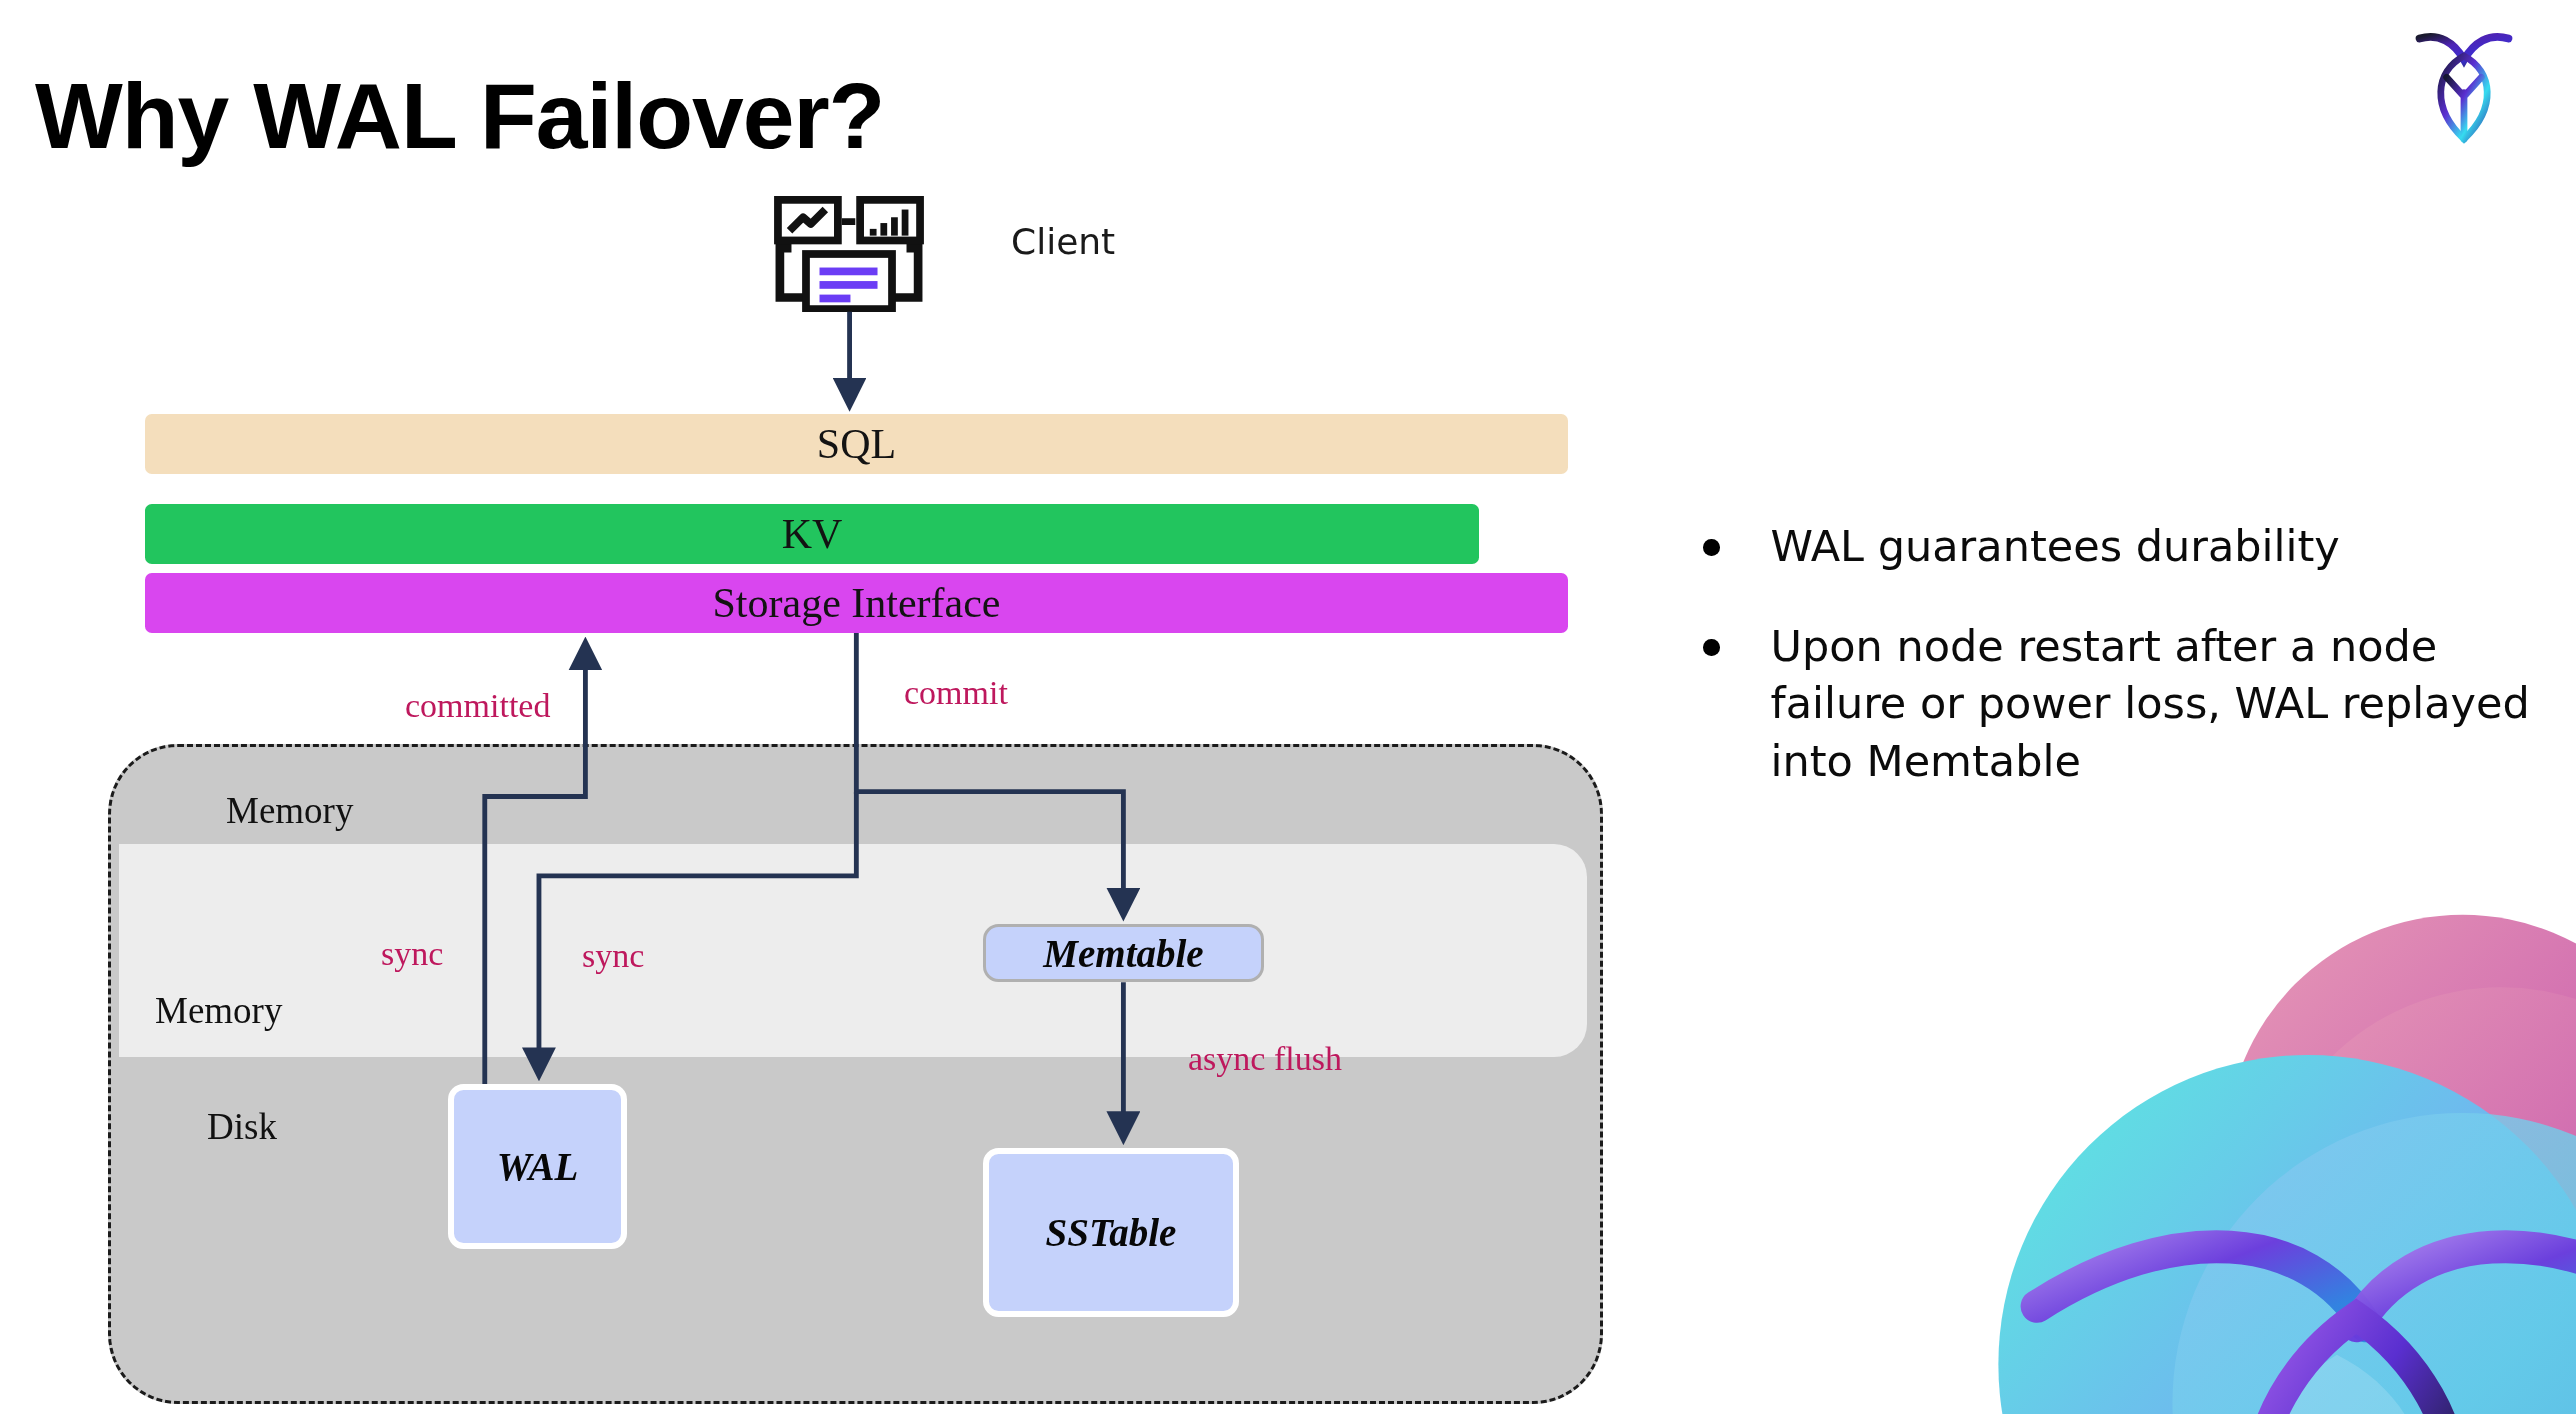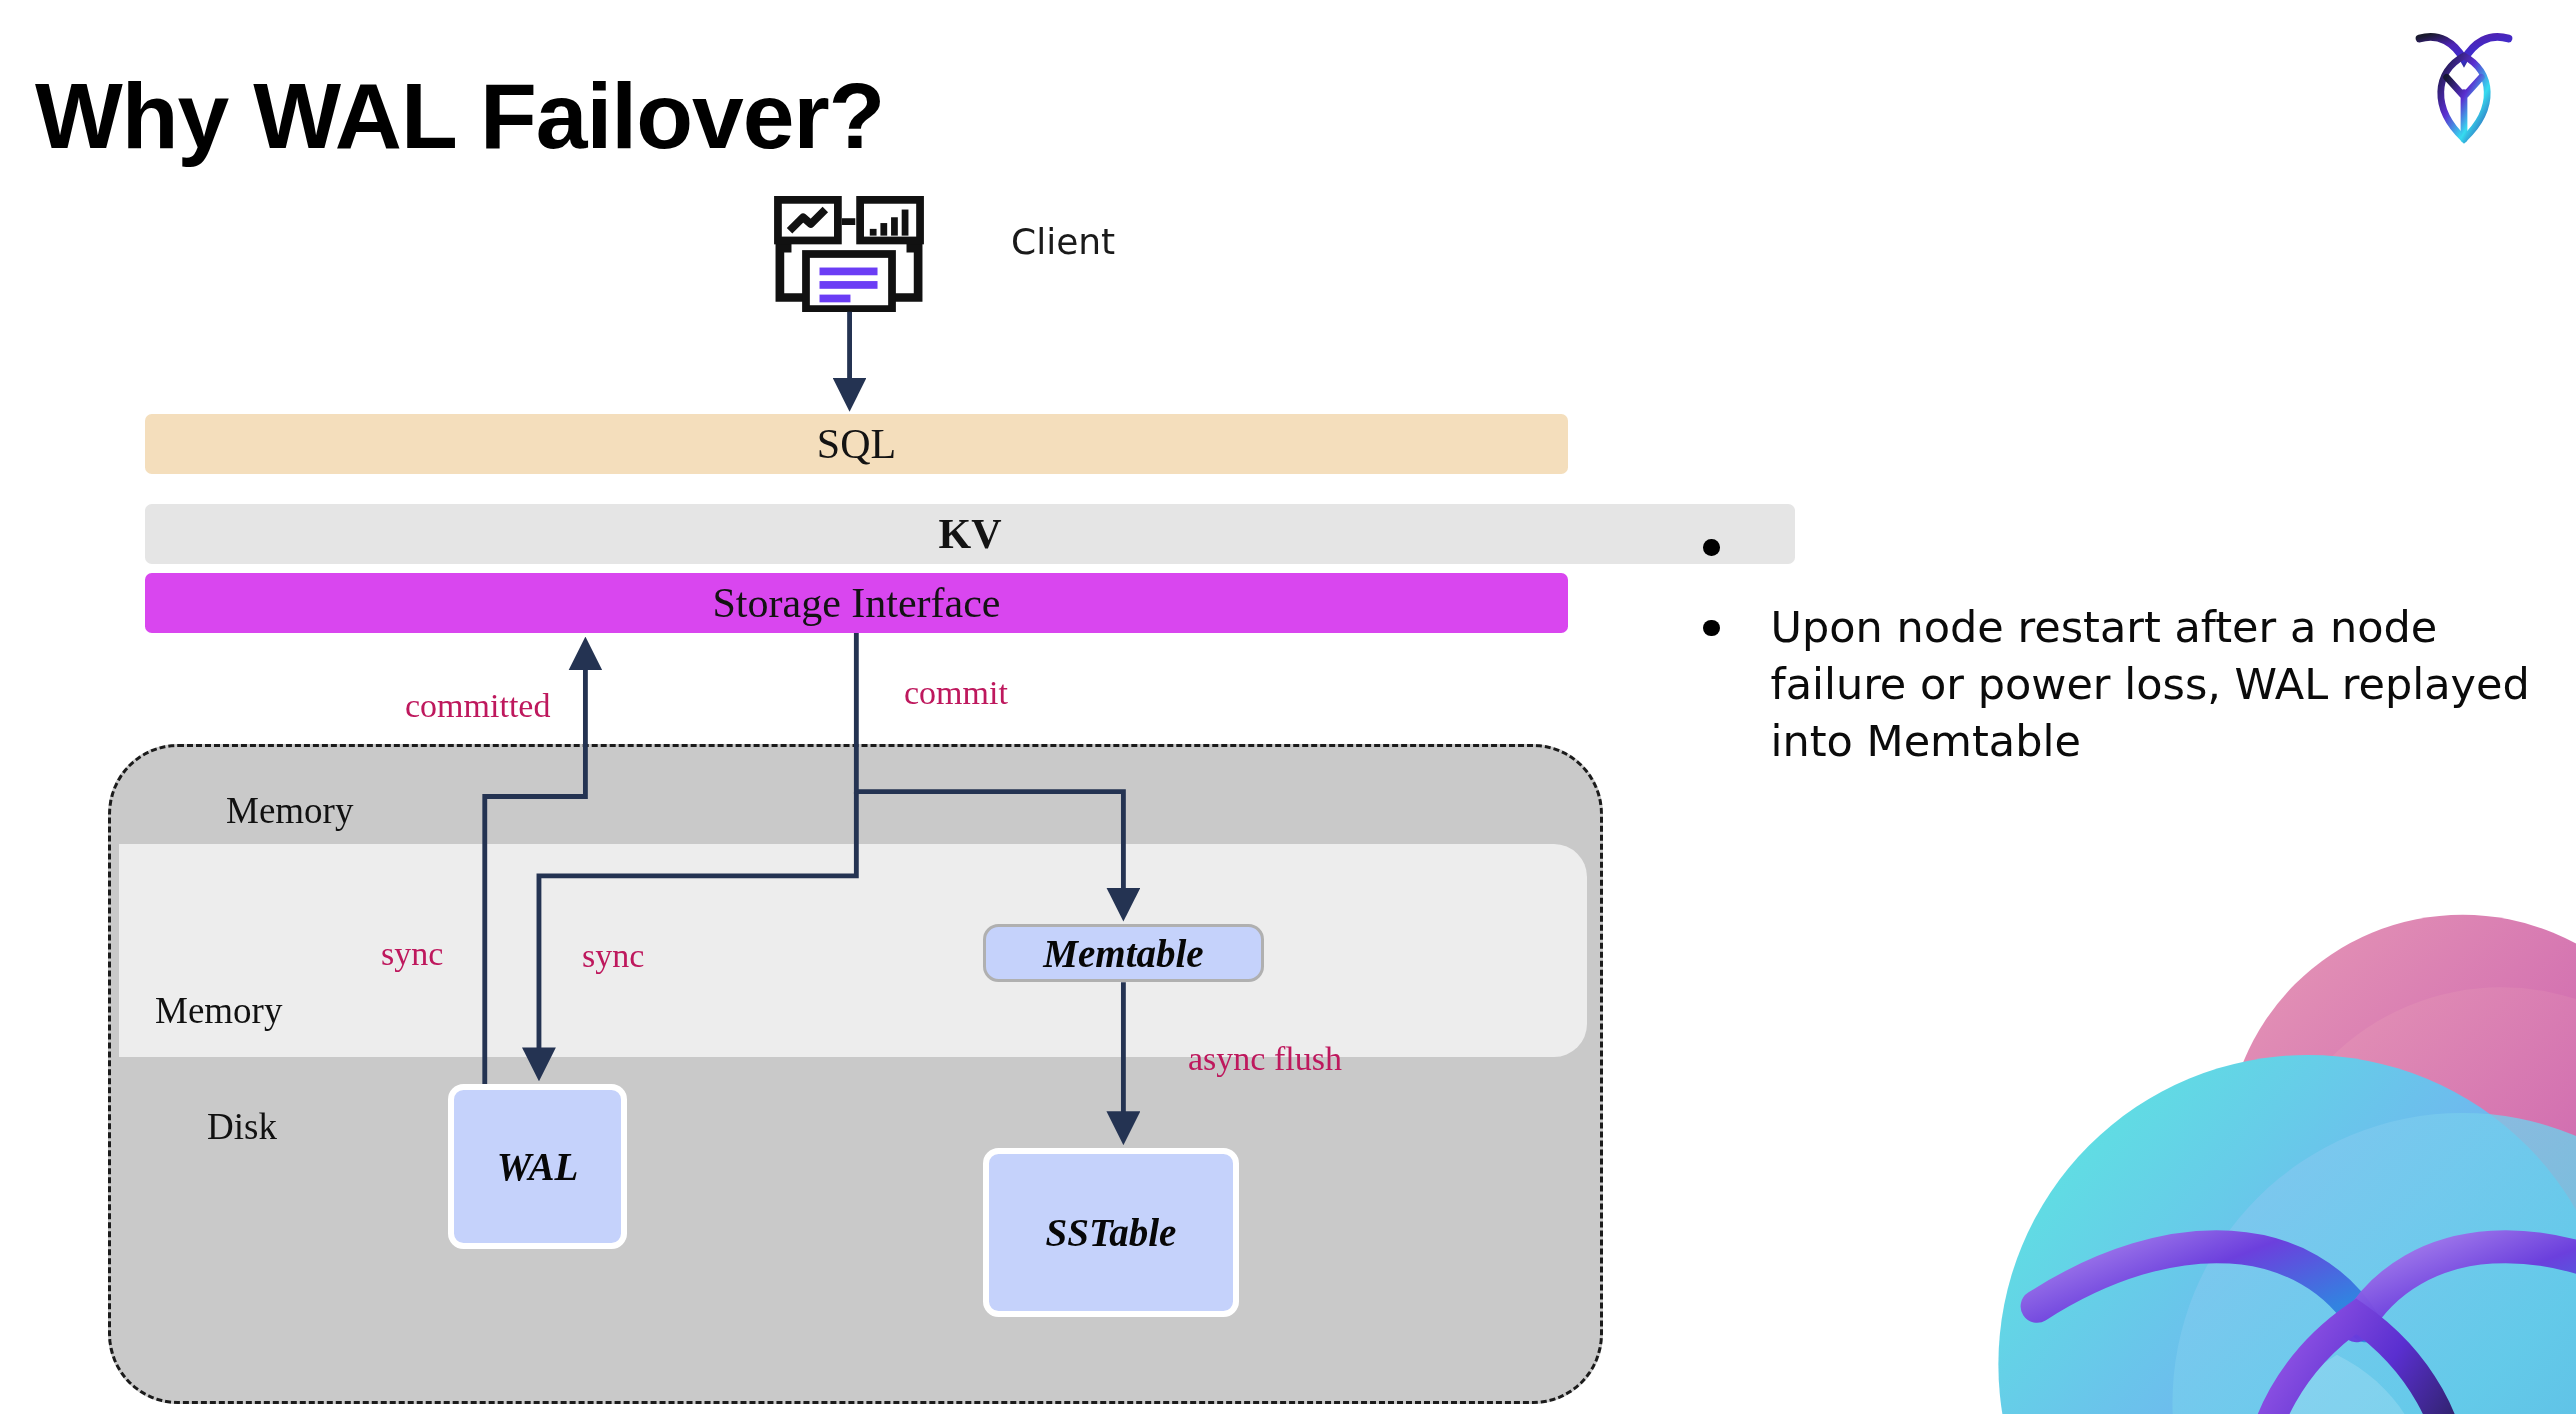--- a/index.html
+++ b/index.html
@@ -40,21 +40,21 @@
   }
 
   
   .layer-bar{
     position:absolute;height:60px;border-radius:6.8px;
     display:flex;align-items:center;justify-content:center;
     font-family:"Liberation Serif", serif;
     font-size:42px;color:#131313;
   }
   #bar-sql{left:145px;top:414px;width:1423px;background:#f4debc;}
-  #bar-kv{left:145px;top:504px;width:1650px;background:#e5e5e5;font-weight:bold;}
+  #bar-kv{left:145px;top:504px;width:1334px;background:#22c55e;}
   #bar-storage{left:145px;top:573px;width:1423px;background:#d946ef;}
 
   
   #pebble-container{
     position:absolute;left:108px;top:744px;width:1495px;height:660px;
     background:#c9c9c9;
     border:3.9px dashed #1b1b1b;
     border-radius:70px;
     box-sizing:border-box;
   }
@@ -261,19 +261,20 @@
   <div class="edge-label" id="lbl-committed">committed</div>
   <div class="edge-label" id="lbl-commit">commit</div>
   <div class="edge-label" id="lbl-sync-1">sync</div>
   <div class="edge-label" id="lbl-sync-2">sync</div>
   <div class="edge-label" id="lbl-asyncflush">async flush</div>
 </div>
 
 <div id="bullet-panel">
   <div class="bullet-row">
     <span class="bullet-dot"></span>
+    <span class="bullet-text">WAL guarantees durability</span>
   </div>
   <div class="bullet-row">
     <span class="bullet-dot"></span>
     <span class="bullet-text">Upon node restart after a node failure or power loss, WAL replayed into Memtable</span>
   </div>
 </div>
 
 
 </body></html>

